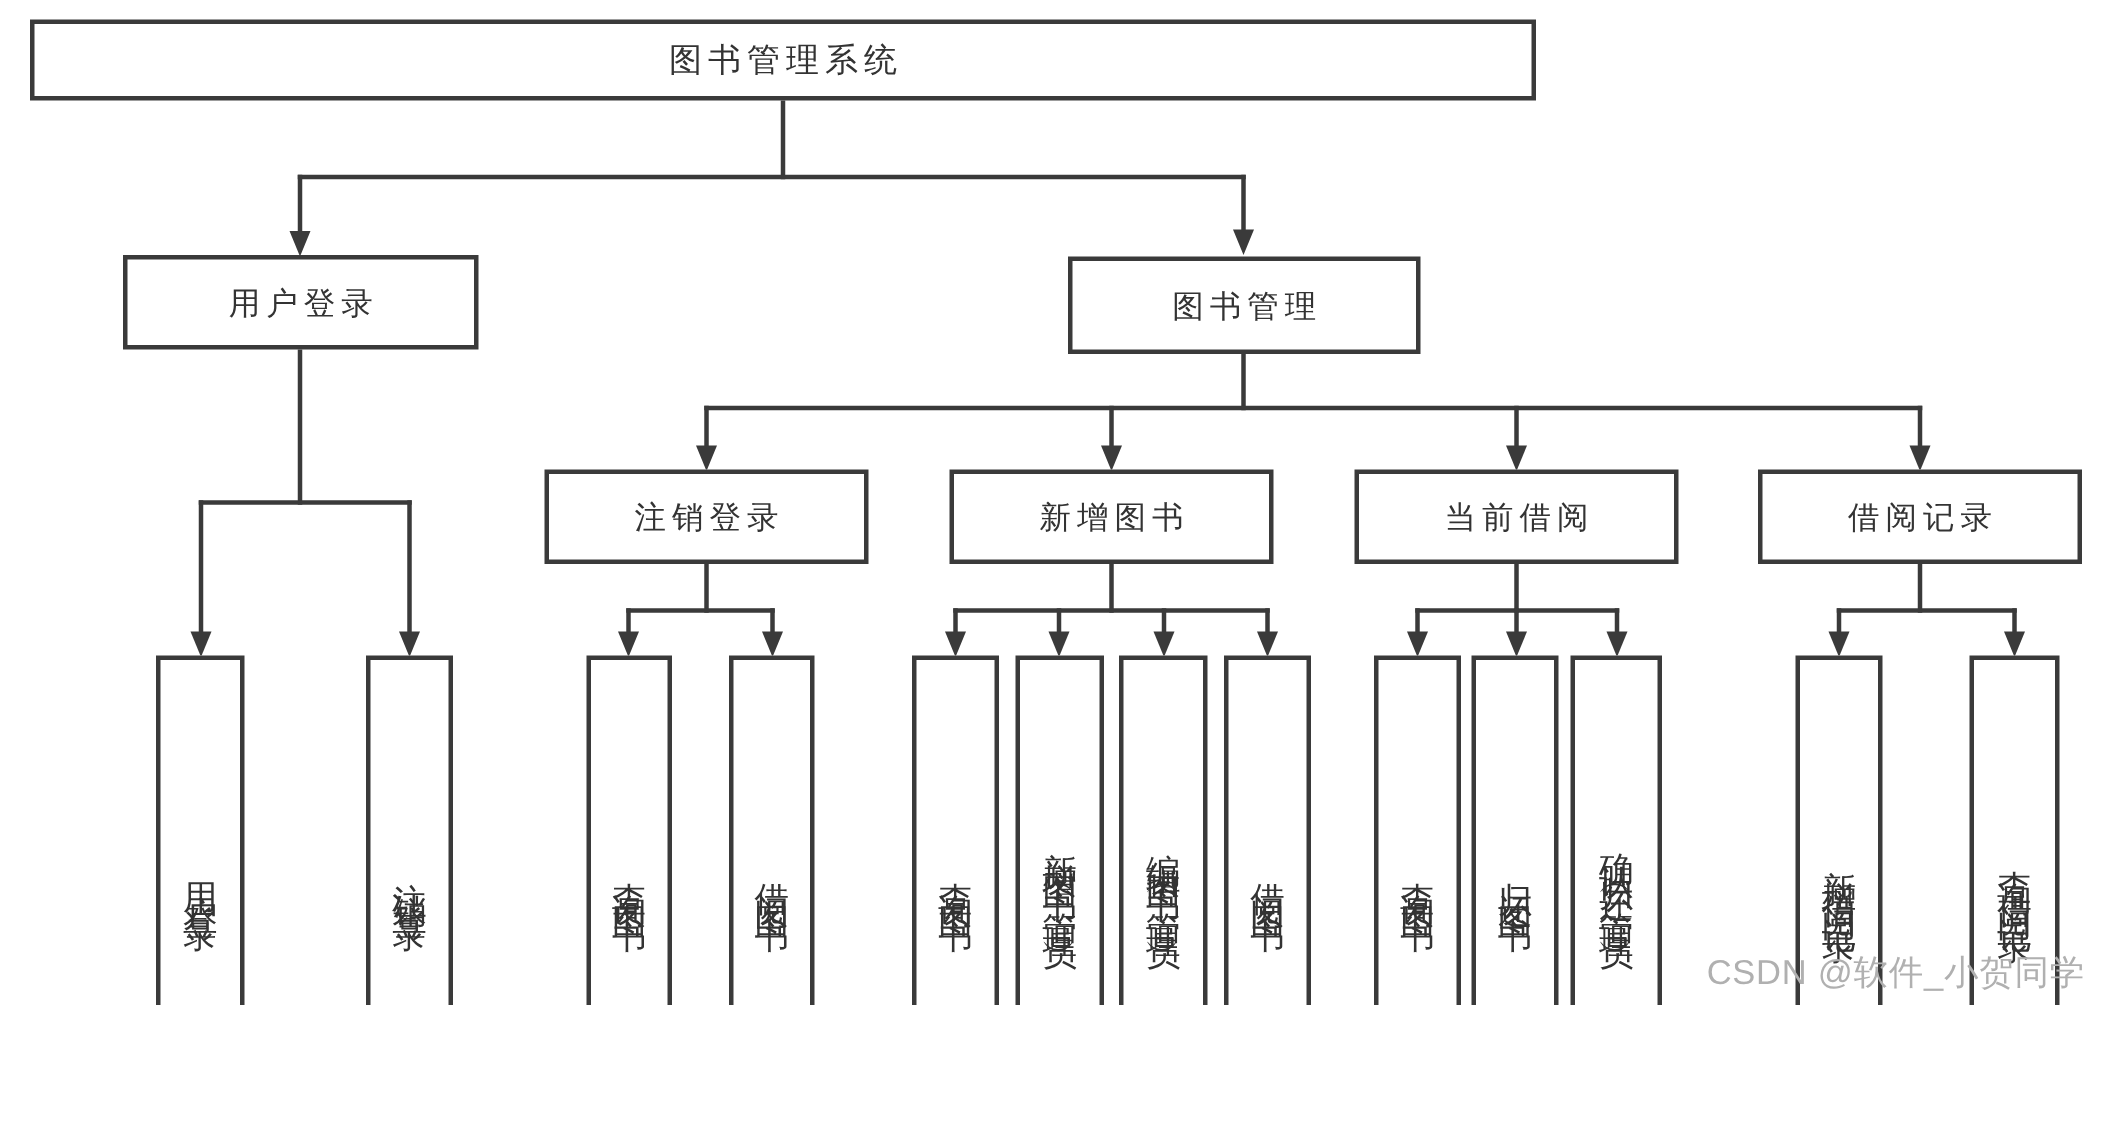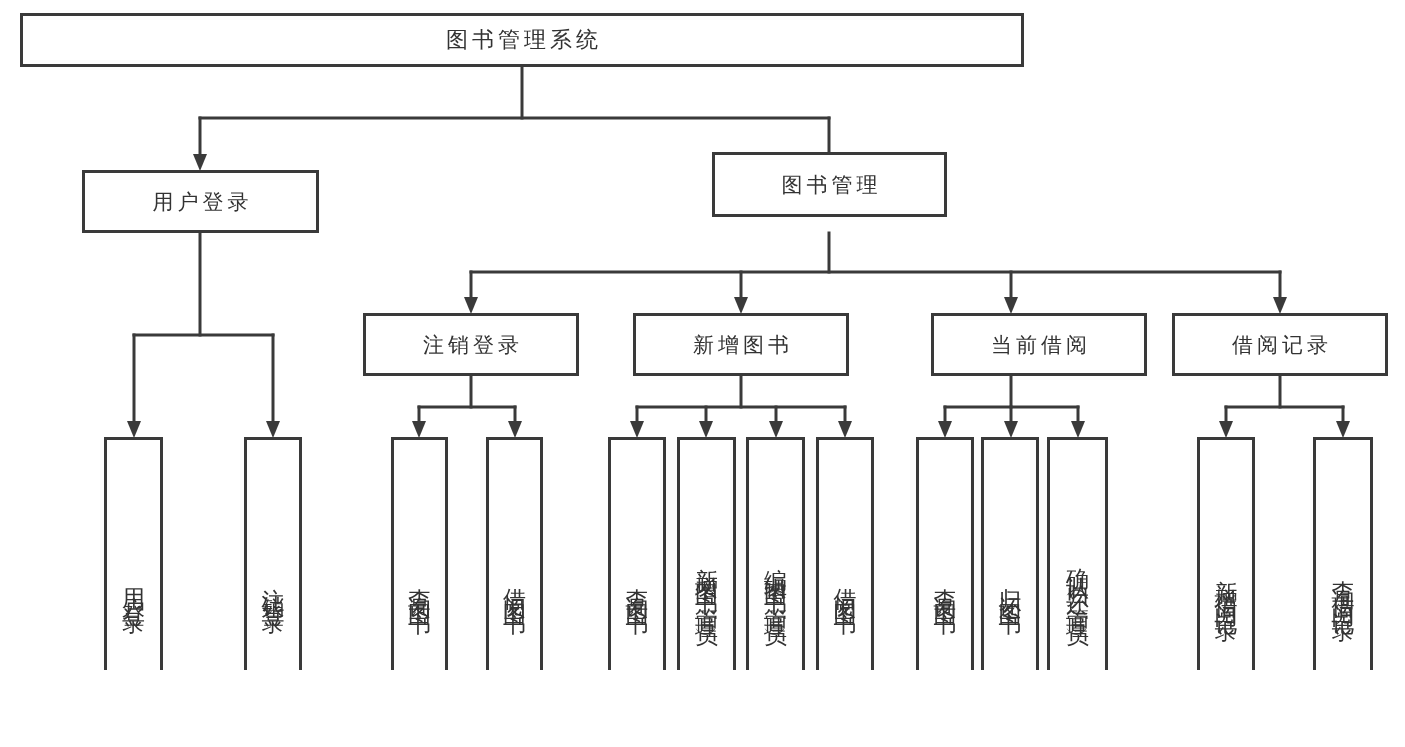--- a/index.html
+++ b/index.html
@@ -146,31 +146,31 @@
     </g>
   </svg>
 
   <div class="node root-box" style="left:20px; top:13px; width:1004px; height:54px;">
     <span class="h-label">图书管理系统</span>
   </div>
 
   <div class="node" style="left:82px; top:170px; width:237px; height:63px;">
     <span class="h-label">用户登录</span>
   </div>
-  <div class="node" style="left:712px; top:152px; width:235px; height:65px;">
+  <div class="node" style="left:712px; top:171px; width:235px; height:65px;">
     <span class="h-label">图书管理</span>
   </div>
 
   <div class="node" style="left:363px; top:313px; width:216px; height:63px;">
     <span class="h-label">注销登录</span>
   </div>
   <div class="node" style="left:633px; top:313px; width:216px; height:63px;">
     <span class="h-label">新增图书</span>
   </div>
-  <div class="node" style="left:931px; top:313px; width:216px; height:63px;">
+  <div class="node" style="left:903px; top:313px; width:216px; height:63px;">
     <span class="h-label">当前借阅</span>
   </div>
   <div class="node" style="left:1172px; top:313px; width:216px; height:63px;">
     <span class="h-label">借阅记录</span>
   </div>
 
   <div class="node" style="left:104px; top:437px; width:59px; height:298px;">
     <span class="v-label">用户登录</span>
   </div>
   <div class="node" style="left:244px; top:437px; width:58px; height:298px;">
@@ -203,14 +203,15 @@
   <div class="node" style="left:1047px; top:437px; width:61px; height:298px;">
     <span class="v-label">确认归还（管理员）</span>
   </div>
   <div class="node" style="left:1197px; top:437px; width:58px; height:298px;">
     <span class="v-label">新增借阅记录</span>
   </div>
   <div class="node" style="left:1313px; top:437px; width:60px; height:298px;">
     <span class="v-label">查询借阅记录</span>
   </div>
 
+  <div class="watermark">CSDN @软件_小贺同学</div>
 
 </div>
 
 </body></html>

